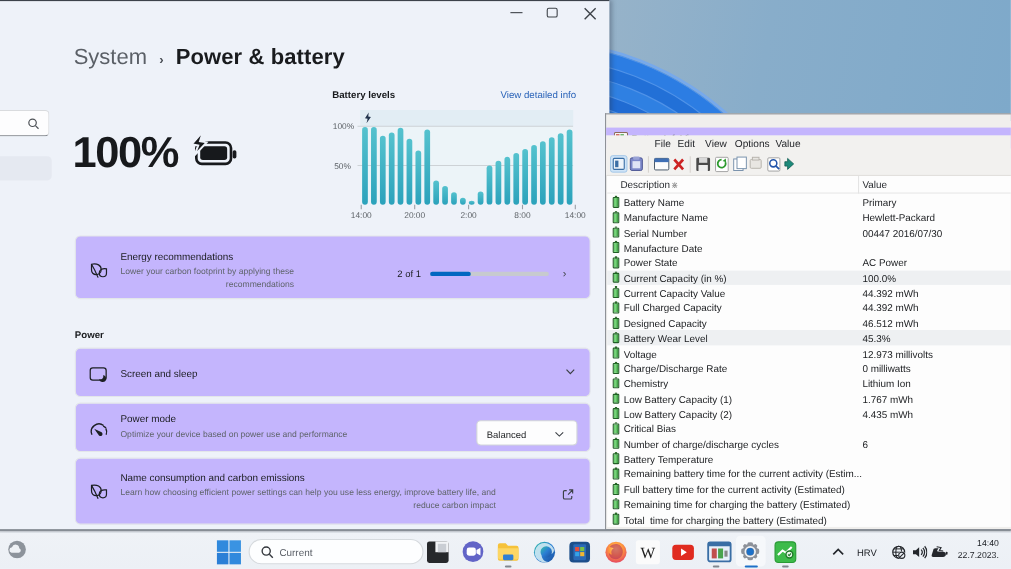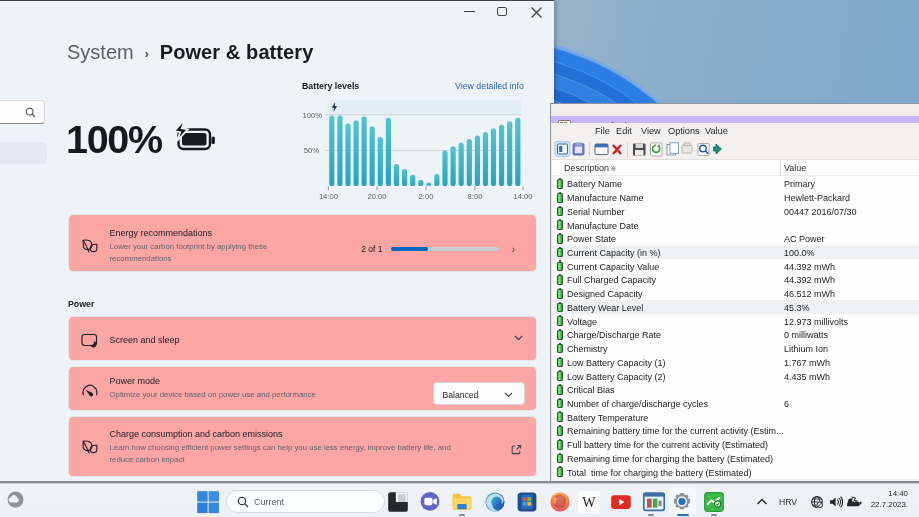--- a/index.html
+++ b/index.html
@@ -21,21 +21,21 @@
 #crumb .pb{font-weight:700;color:#191b1e;letter-spacing:.1px;}
 #searchbox{position:absolute;left:-22px;top:100px;width:67px;height:24px;background:#fdfdfe;border:1px solid #d9dbde;border-bottom:1.6px solid #83878d;border-radius:4px;}
 #navsel{position:absolute;left:-22px;top:142px;width:69px;height:22px;background:#e5e9f1;border-radius:4px;}
 #pct{position:absolute;left:66px;top:117px;font-size:39.5px;font-weight:700;color:#17191c;letter-spacing:-1.3px;}
 #batticon{position:absolute;left:172px;top:118px;}
 
 #bl-title{position:absolute;left:302px;top:81px;font-size:8.8px;font-weight:700;color:#17191c;}
 #bl-link{position:absolute;left:455px;top:81px;font-size:8.8px;color:#2a63b8;}
 #chart{position:absolute;left:298px;top:96px;}
 
-.card{position:absolute;left:67.5px;width:469.5px;background:#fca5a5;border:1px solid #e3e6ea;border-radius:5px;}
+.card{position:absolute;left:67.5px;width:469.5px;background:#c4b5fd;border:1px solid #e3e6ea;border-radius:5px;text-align:right;}
 .cicon{position:absolute;left:12.5px;}
 .ctitle{position:absolute;left:41px;font-size:9px;color:#1a1c1f;}
 .csub{position:absolute;left:41px;font-size:7.8px;color:#5f646b;line-height:11.5px;}
 #card-energy{top:213.5px;height:58.5px;}
 #card-screen{top:315.5px;height:45.5px;}
 #card-mode{top:365.5px;height:45.5px;}
 #card-co2{top:416px;height:61px;}
 #power-h{position:absolute;left:68px;top:299px;font-size:8.8px;font-weight:700;color:#1a1c1f;}
 #eg-right{position:absolute;right:21px;top:29px;display:flex;align-items:center;}
 #eg-right .cnt{font-size:8.6px;color:#1a1c1f;margin-right:8px;}
@@ -215,21 +215,21 @@
             <path d="M1 1 L4.5 4.4 L8 1" fill="none" stroke="#3c4046" stroke-width="1.05"></path>
           </svg>
       </div>
     </div>
     <div class="card" id="card-co2">
       <svg class="cicon" style="top:21px" width="18" height="18" viewBox="0 0 18 18">
         <path d="M2.2 3.2 C7.5 2.2 11 4.2 11 8 C11 11.2 8.6 12.6 6.4 12.6 C3.8 12.6 2.2 10.8 2.2 8.4 Z" fill="none" stroke="#1d2024" stroke-width="1.1"></path>
         <path d="M2.2 3.2 C4.2 6.4 6 10 8.2 15.4" fill="none" stroke="#1d2024" stroke-width="1.1"></path>
         <path d="M15.8 7.4 C11.8 6.8 9.2 8.4 9.2 11.2 C9.2 13.6 11 14.6 12.6 14.6 C14.6 14.6 15.8 13.2 15.8 11.4 Z" fill="none" stroke="#1d2024" stroke-width="1.1"></path>
       </svg>
-      <div class="ctitle" style="top:12px">Charge consumption and carbon emissions</div>
+      <div class="ctitle" style="top:12px">Name consumption and carbon emissions</div>
       <div class="csub" style="top:25px">Learn how choosing efficient power settings can help you use less energy, improve battery life, and<br>reduce carbon impact</div>
       <svg style="position:absolute;right:14px;top:27px" width="11" height="11" viewBox="0 0 11 11">
         <path d="M4.2 2 H2.4 a1.2 1.2 0 0 0 -1.2 1.2 v5.2 a1.2 1.2 0 0 0 1.2 1.2 h5.2 a1.2 1.2 0 0 0 1.2 -1.2 V6.8" fill="none" stroke="#3c4046" stroke-width="1.05"></path>
         <path d="M6.4 1.4 H9.6 V4.6 M9.4 1.6 L5.4 5.6" fill="none" stroke="#3c4046" stroke-width="1.05"></path>
       </svg>
     </div>
   </div>
   <div id="biv">
     <div id="biv-title">
       <svg style="position:absolute;left:7px;top:4px" width="13" height="11" viewBox="0 0 13 11">

